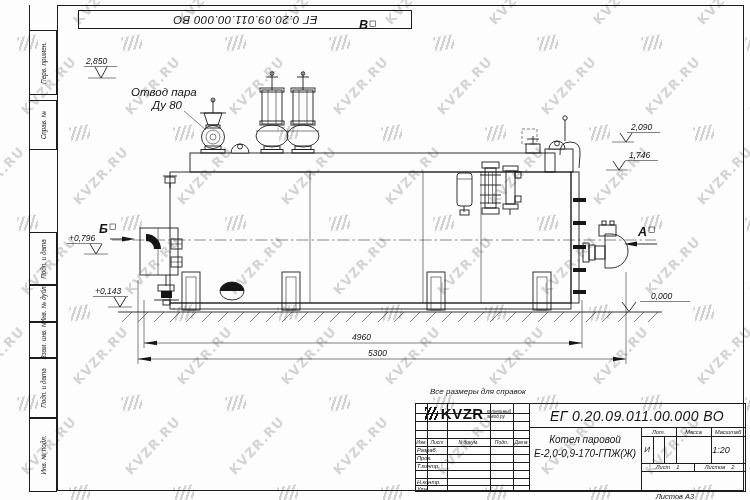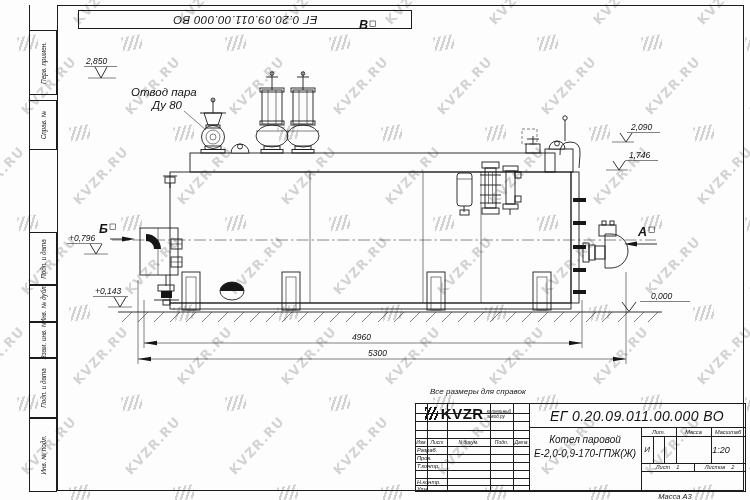--- a/index.html
+++ b/index.html
@@ -480,15 +480,15 @@
       <div class="logo-cell">
         <span class="logo-stripes"></span>
         <span class="logo-word">KVZR</span>
         <span class="logo-sub">
           <span>котельный</span>
           <span>завод.ру</span>
         </span>
       </div>
     </div>
 
-    <div class="fmt">Масса А3</div>
+    <div class="fmt">Листов А3</div>
   </div>
 </div>
 
 </body></html>

